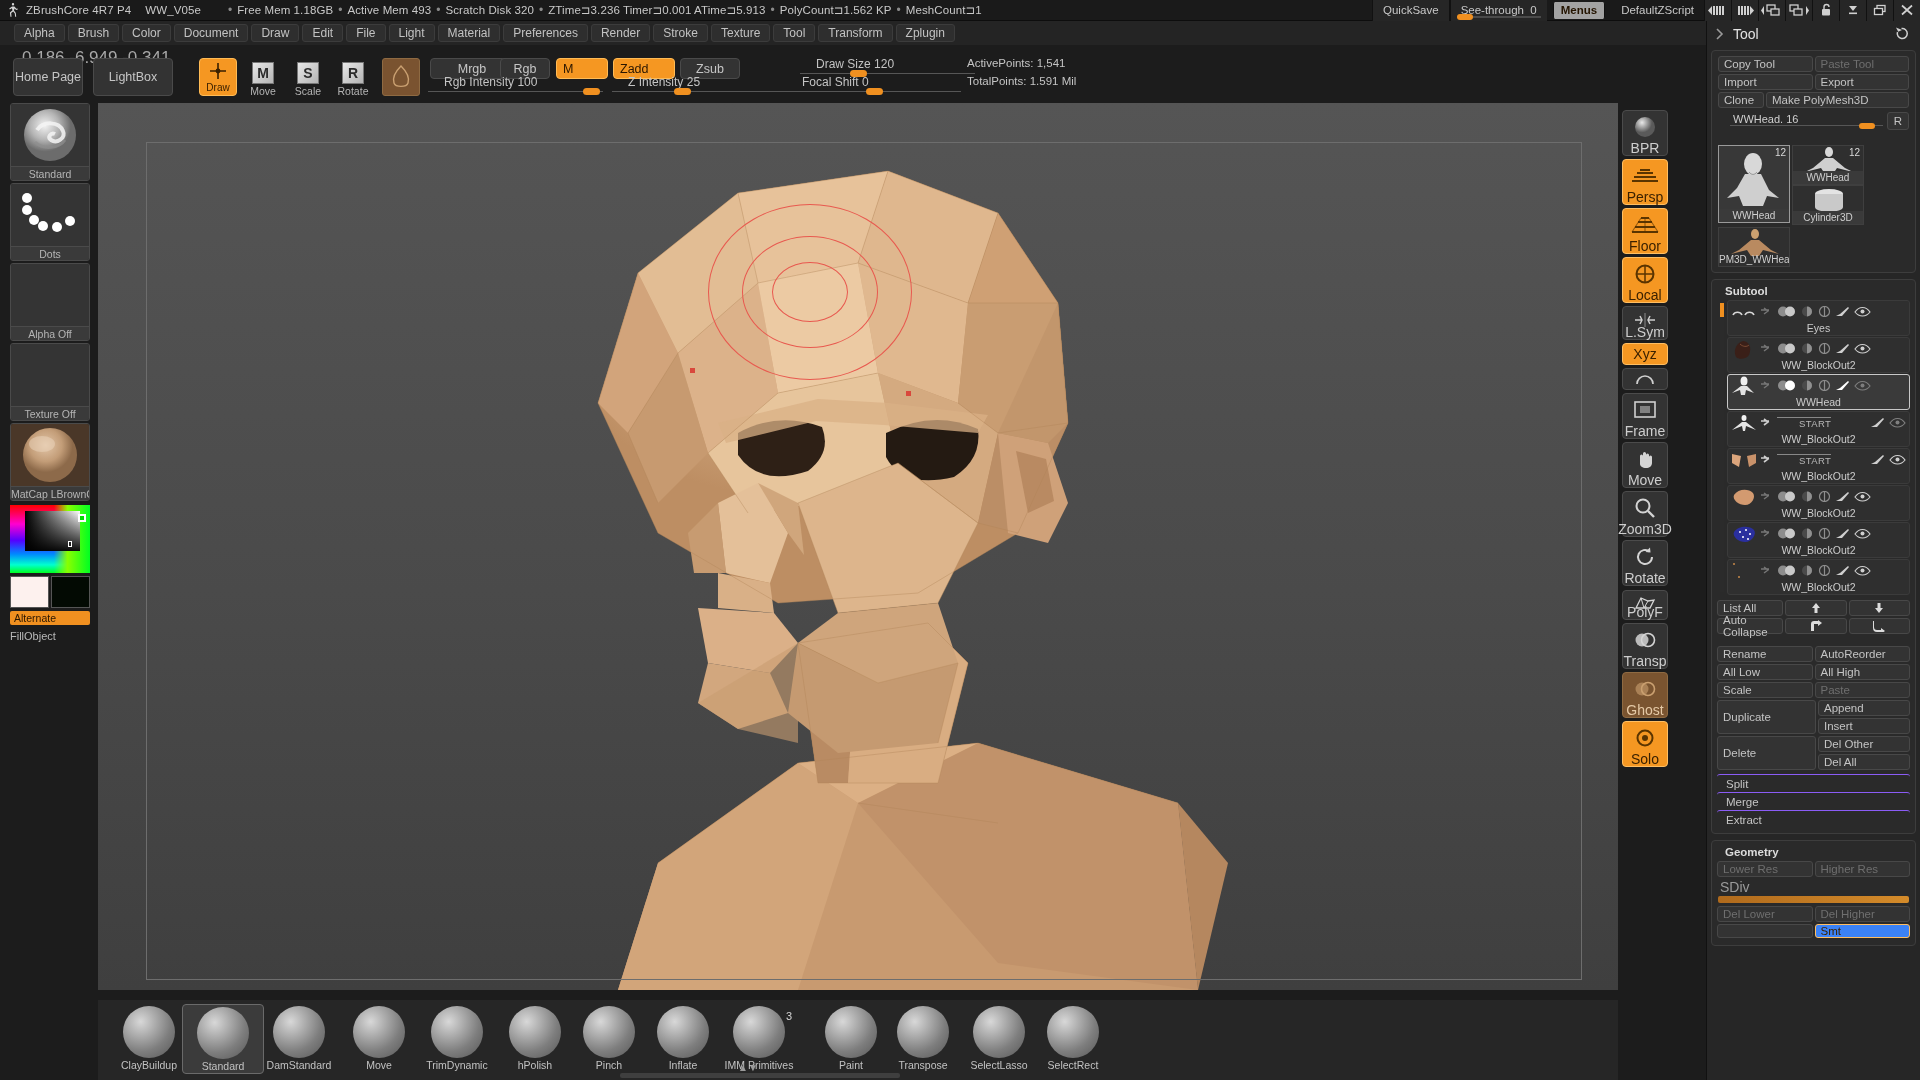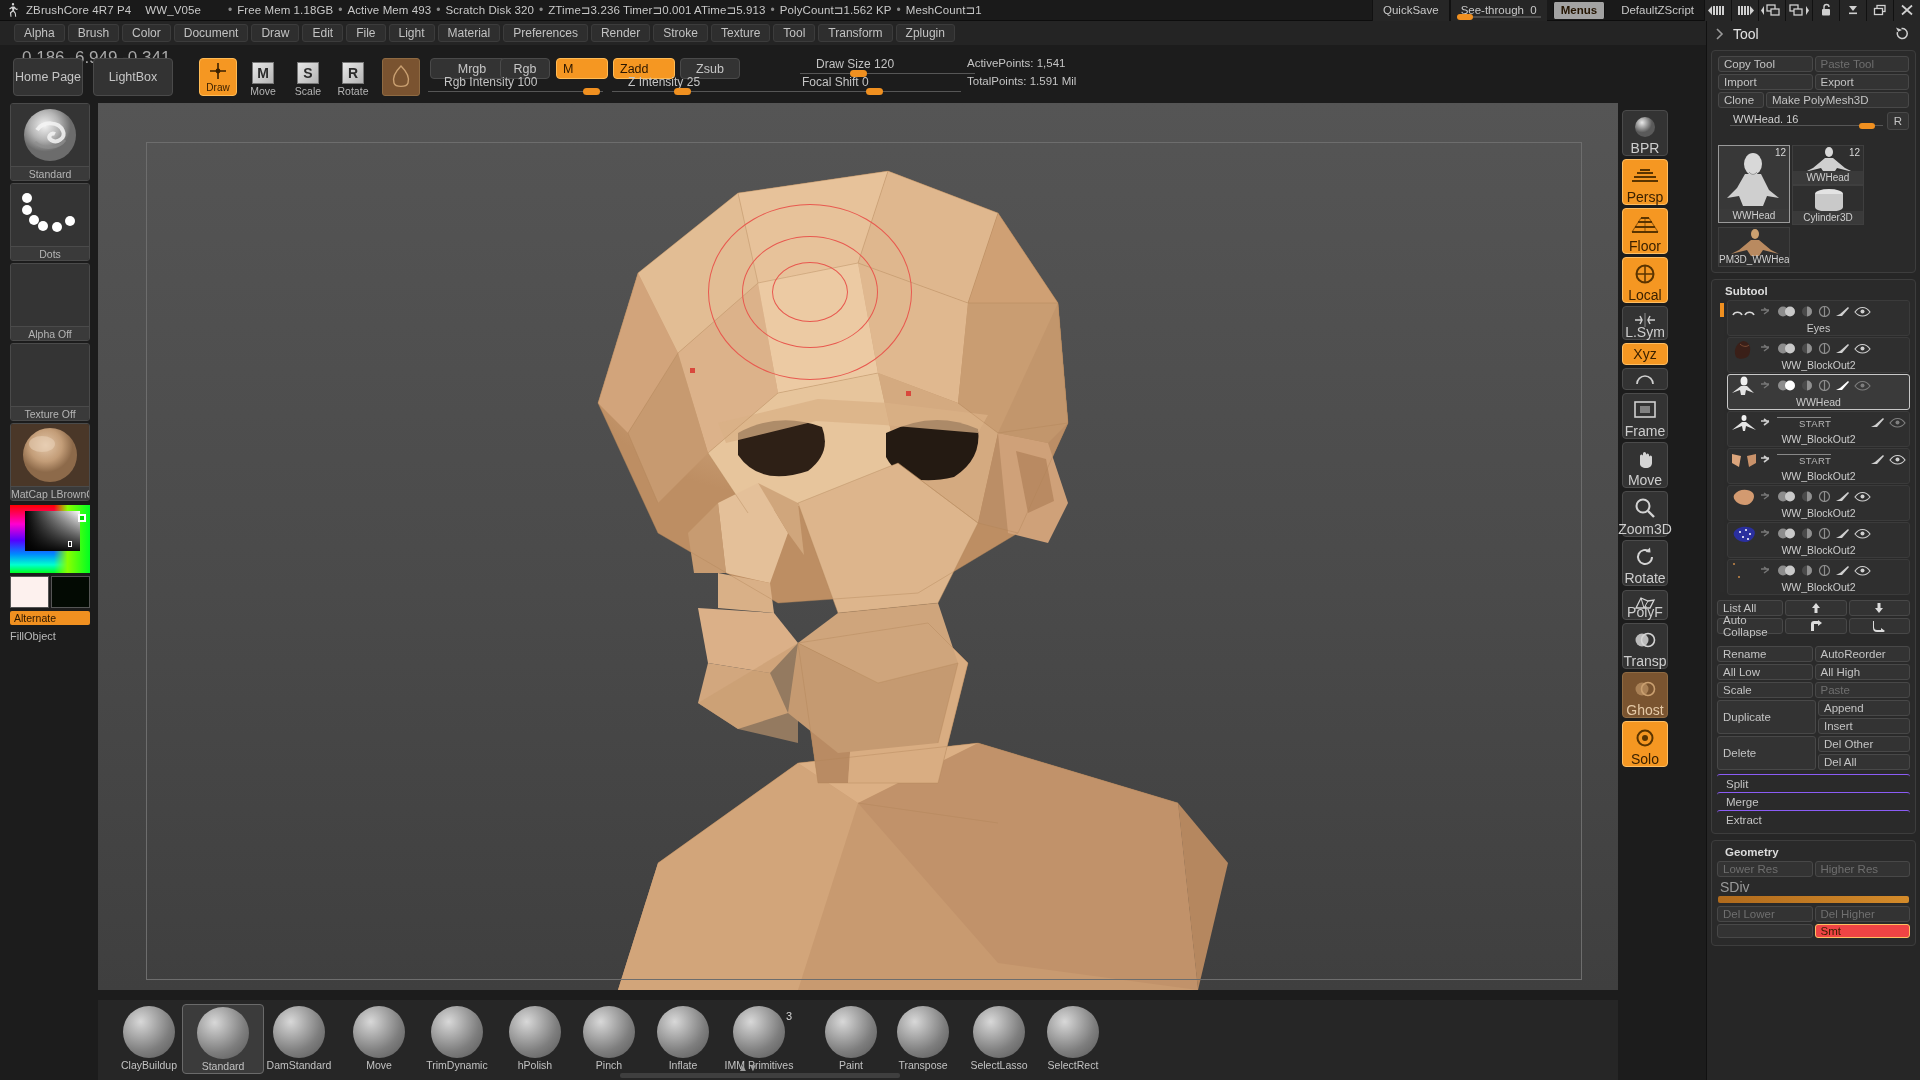--- a/index.html
+++ b/index.html
@@ -1006,21 +1006,21 @@
       <div class="rbtn dim">Higher Res</div>
     </div>
     <div style="font-size:14px;color:#9a9a9a;padding-left:3px">SDiv</div>
     <div class="geo-bar"></div>
     <div class="rrow">
       <div class="rbtn dim">Del Lower</div>
       <div class="rbtn dim">Del Higher</div>
     </div>
     <div class="rrow" style="margin-top:2px">
       <div class="rbtn" style="height:14px"></div>
-      <div class="rbtn" style="height:14px;background:#ef4444;border-color:#ffbe62;color:#3b2100">Smt</div>
+      <div class="rbtn" style="height:14px;background:#3b82f6;border-color:#ffbe62;color:#3b2100">Smt</div>
     </div>
   </div>
 </div>
 
 <div id="bottombar">
     <div class="bb-item" style="left: 10px;">
       <div class="bb-box">
         <div class="bb-thumb"></div>
         <div class="bb-cap">ClayBuildup</div>
       </div>

